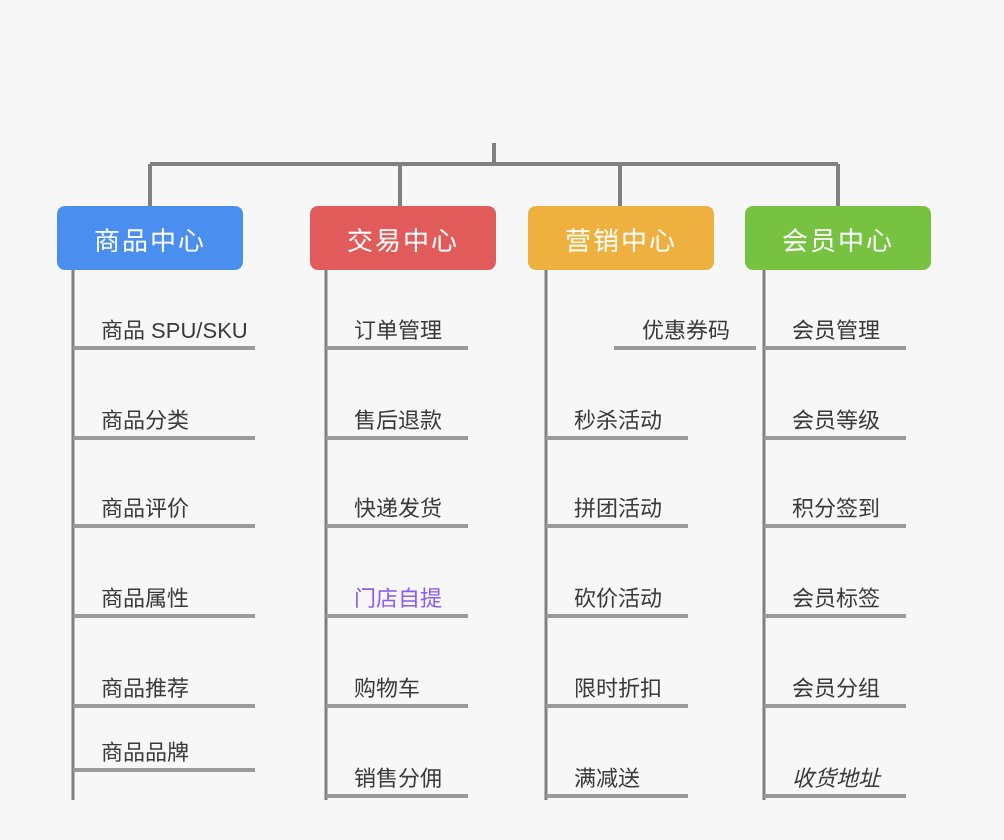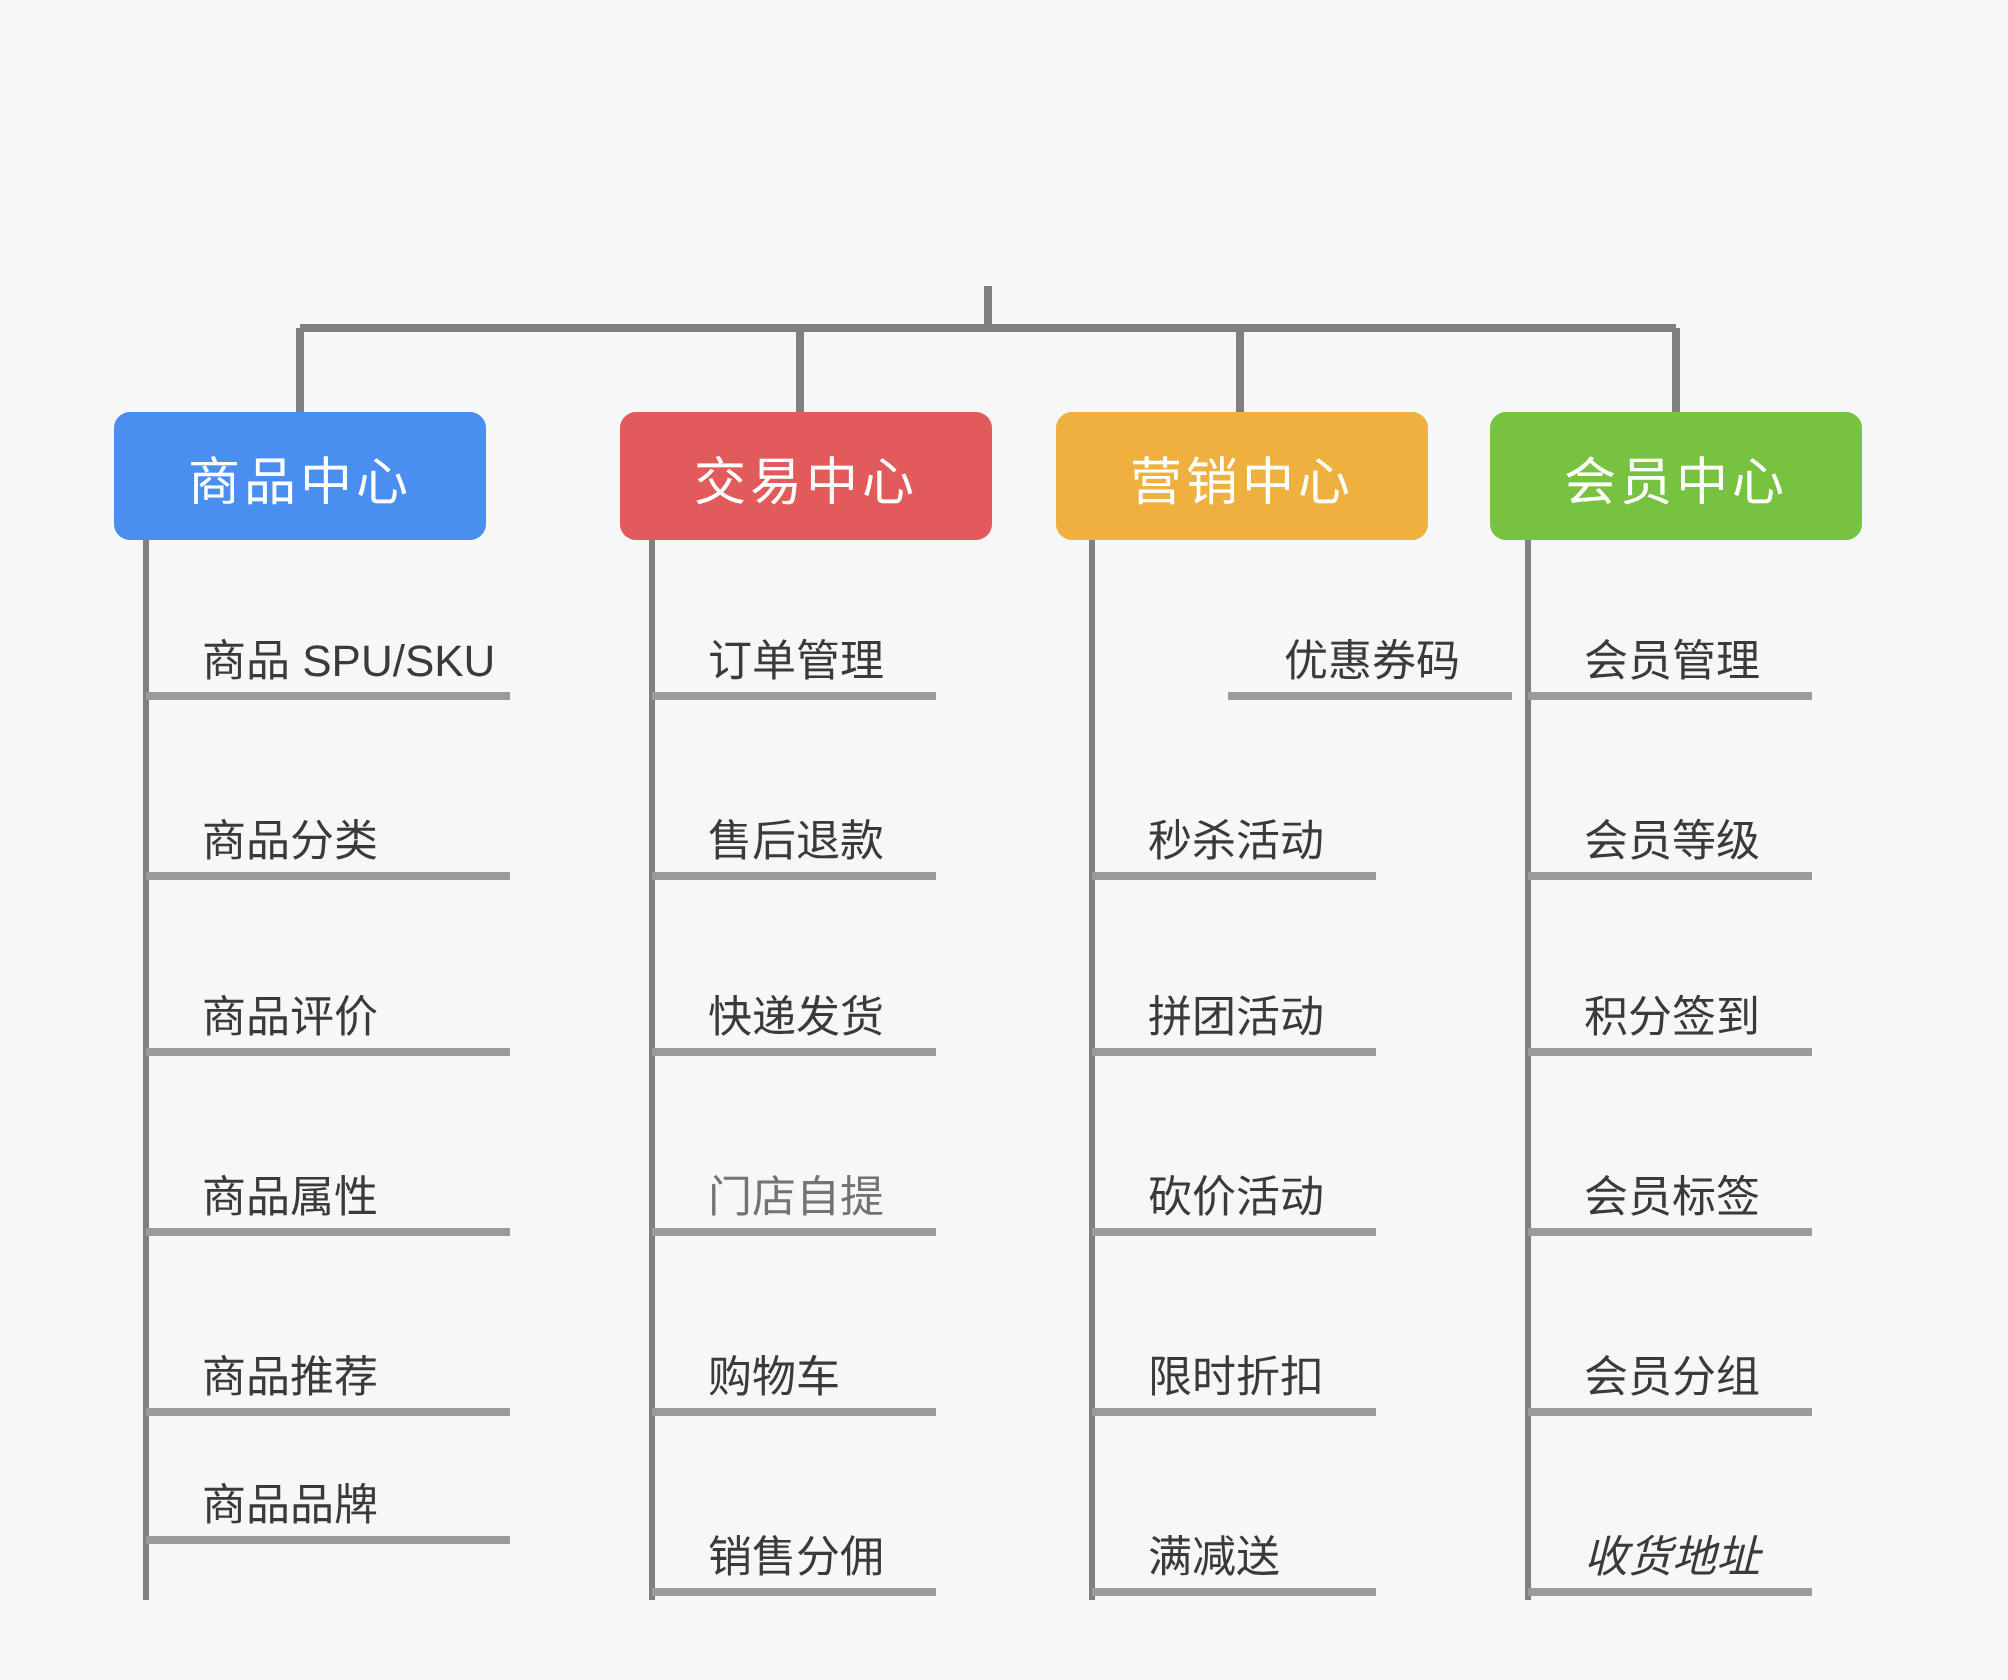--- a/index.html
+++ b/index.html
@@ -153,21 +153,21 @@
       <div class="leaf" style="left: 326px; width: 142px; top: 306px; border-bottom-color: rgb(154, 154, 154);">
         <span class="leaf-label" style="color: rgb(58, 58, 58);">订单管理</span>
       </div>
       <div class="leaf" style="left: 326px; width: 142px; top: 396px; border-bottom-color: rgb(154, 154, 154);">
         <span class="leaf-label" style="color: rgb(58, 58, 58);">售后退款</span>
       </div>
       <div class="leaf" style="left: 326px; width: 142px; top: 484px; border-bottom-color: rgb(154, 154, 154);">
         <span class="leaf-label" style="color: rgb(58, 58, 58);">快递发货</span>
       </div>
       <div class="leaf" style="left: 326px; width: 142px; top: 574px; border-bottom-color: rgb(154, 154, 154);">
-        <span class="leaf-label" style="color: #737373;">门店自提</span>
+        <span class="leaf-label" style="color: #8b5cf6;">门店自提</span>
       </div>
       <div class="leaf" style="left: 326px; width: 142px; top: 664px; border-bottom-color: rgb(154, 154, 154);">
         <span class="leaf-label" style="color: rgb(58, 58, 58);">购物车</span>
       </div>
       <div class="leaf" style="left: 326px; width: 142px; top: 754px; border-bottom-color: rgb(154, 154, 154);">
         <span class="leaf-label" style="color: rgb(58, 58, 58);">销售分佣</span>
       </div>
       <div class="cat-node" style="left: 528px; background: rgb(238, 176, 63);">
         <span>营销中心</span>
       </div>

